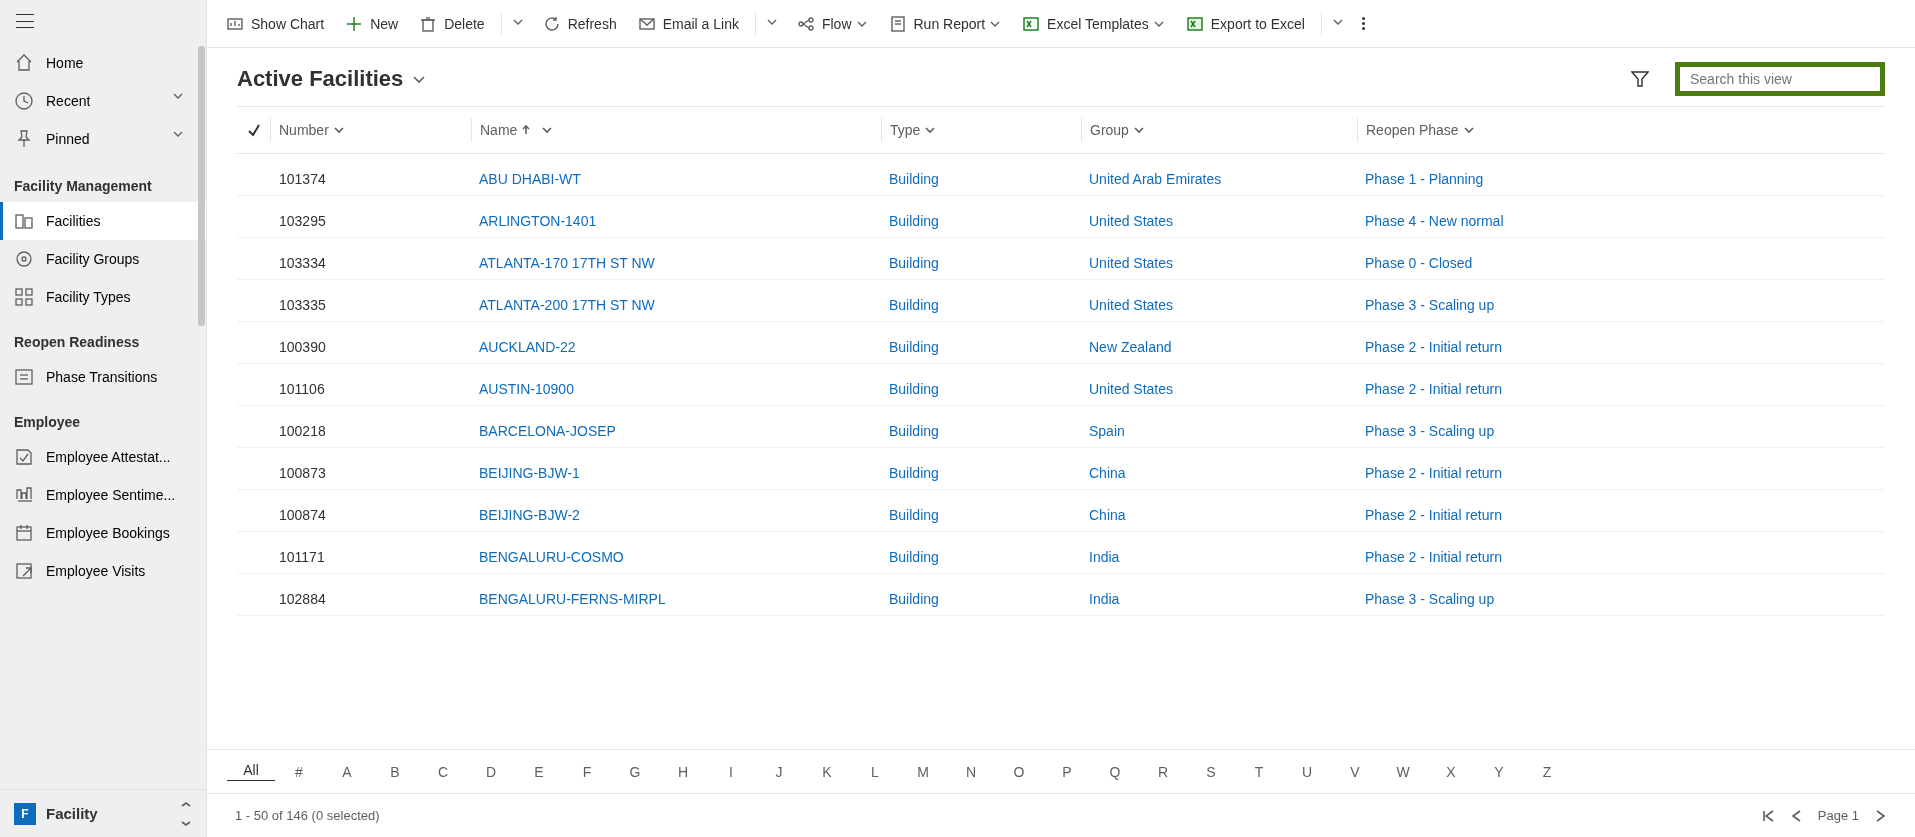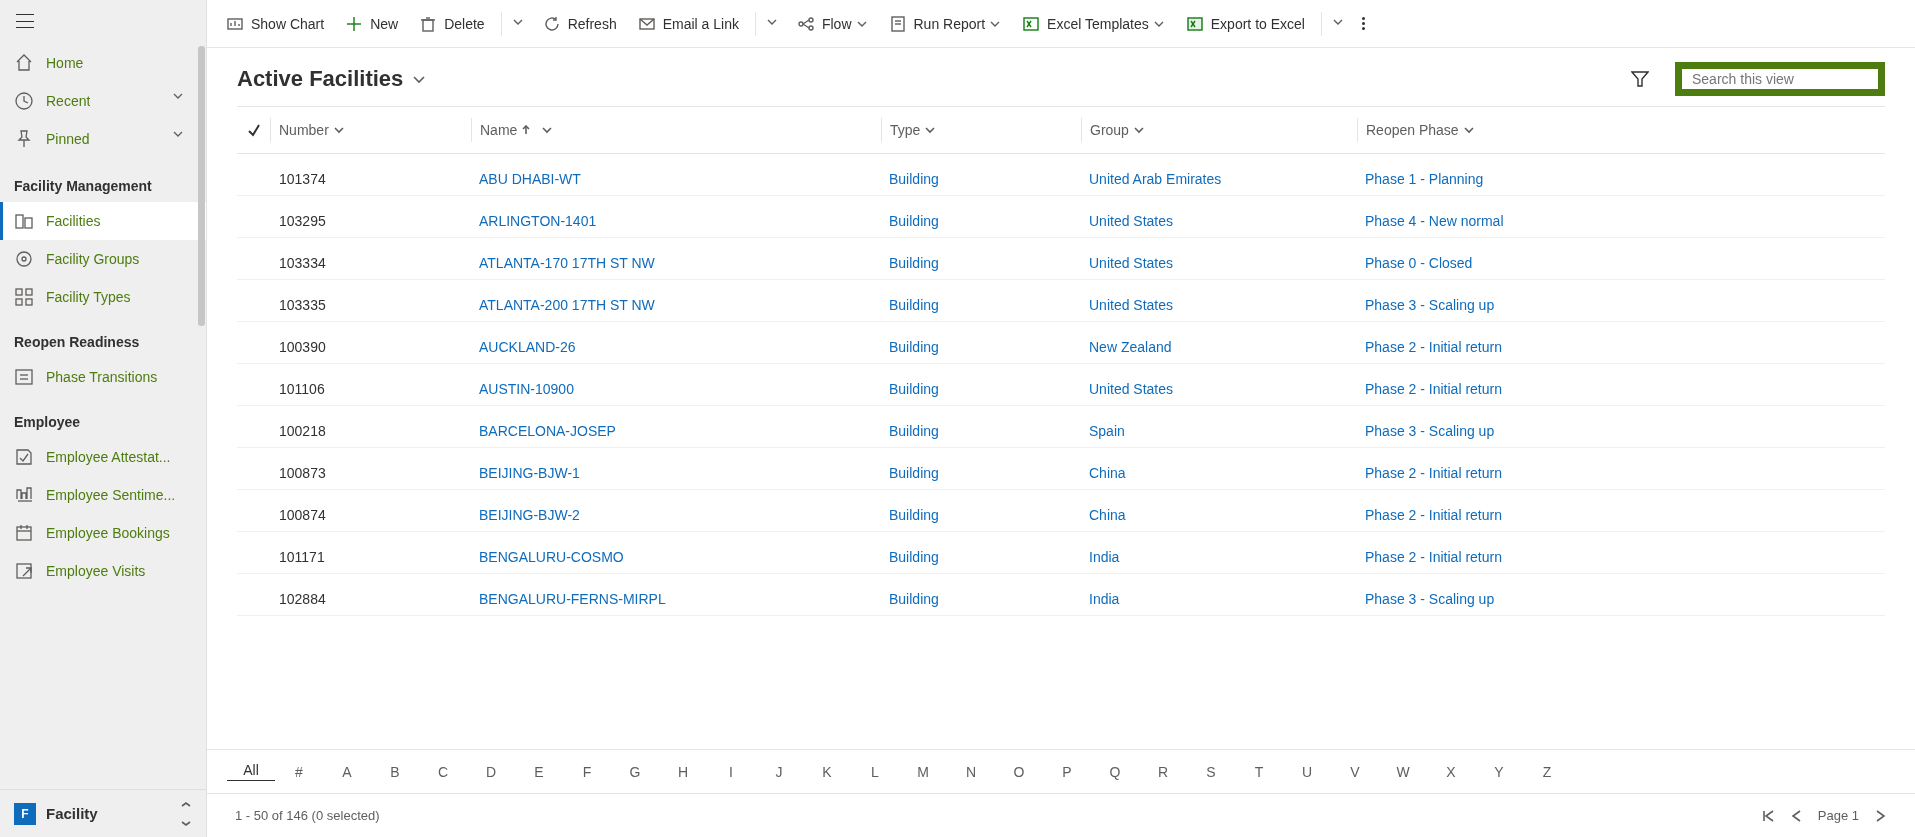--- a/index.html
+++ b/index.html
@@ -11,21 +11,21 @@
 
   
   .sidebar { width: 207px; background: #efefef; border-right: 1px solid #e1e1e1; display: flex; flex-direction: column; position: relative; }
   .sidebar-scroll { overflow: hidden; flex: 1; position: relative; }
   .sidebar .hamburger { padding: 14px 16px; }
   .hamburger-bars { width:18px; height:14px; display:flex; flex-direction:column; justify-content:space-between; cursor:pointer; }
   .hamburger-bars span { display:block; height:1px; background:#323130; }
 
   .nav-section { padding: 2px 0; }
   .nav-head { font-weight:600; font-size:14px; color:#323130; padding: 18px 14px 8px 14px; }
-  .nav-item { display:flex; align-items:center; height:38px; padding: 0 14px; cursor:pointer; position:relative; font-size:14px; color:#4d7c0f; }
+  .nav-item { display:flex; align-items:center; height:38px; padding: 0 14px; cursor:pointer; position:relative; font-size:14px; color:#000000; }
   .nav-item svg { flex:0 0 20px; width:20px; height:20px; stroke:#605e5c; fill:none; stroke-width:1.3; }
   .nav-item .label { margin-left:12px; white-space:nowrap; overflow:hidden; text-overflow:ellipsis; }
   .nav-item .exp { margin-left:auto; font-size:12px; color:#605e5c; }
   .nav-item.active { background:#fff; font-weight:400; }
   .nav-item.active::before { content:""; position:absolute; left:0; top:0; bottom:0; width:3px; background:#0F6CBD; }
 
   .sidebar-scrollbar-fake { position:absolute; right:1px; top:4px; width:7px; height:280px; background:#c6c6c6; border-radius:3px; }
 
   .sidebar-footer { height: 48px; border-top: 1px solid #dfdfdf; display:flex; align-items:center; padding: 0 14px; }
   .sidebar-footer .tile { width:22px; height:22px; background:#0F6CBD; color:#fff; font-size:12px; font-weight:600; display:flex; align-items:center; justify-content:center; margin-right:10px; }
@@ -46,21 +46,21 @@
   .cmd.overflow { padding:0 8px; }
   .cmd.overflow .dots span { display:block; width:3px; height:3px; background:#323130; border-radius:50%; margin:2px 0; }
 
   
   .viewbar { display:flex; align-items:center; padding: 14px 30px 10px 30px; }
   .viewname { font-size:22px; font-weight:600; display:flex; align-items:center; cursor:pointer; }
   .viewname .chev { width:16px; height:16px; margin-left:8px; }
   .viewbar-right { margin-left:auto; display:flex; align-items:center; gap:14px; }
   .filter-ico { width:30px; height:30px; display:flex; align-items:center; justify-content:center; cursor:pointer; }
   .filter-ico svg { width:18px; height:18px; stroke:#323130; fill:none; stroke-width:1.4; }
-  .searchbox { display:flex; align-items:center; border:7px solid #4d7c0f; width:210px; height:34px; padding: 0 8px; margin-left: 6px; }
+  .searchbox { display:flex; align-items:center; border:5px solid #4d7c0f; width:210px; height:34px; padding: 0 8px; margin-left: 6px; }
   .searchbox input { border:none; outline:none; flex:1; font-size:14px; color:#333; }
   .searchbox svg { width:16px; height:16px; stroke:#323130; fill:none; stroke-width:1.6; }
 
   
   .grid { flex:1; overflow:auto; padding: 0 30px; position:relative; }
   .ghead { display:flex; border-bottom:1px solid #e5e5e5; border-top:1px solid #e5e5e5; height:48px; align-items:center; color:#605e5c; font-size:14px; }
   .ghead .c-sel { width:34px; display:flex; align-items:center; justify-content:center; border-right:1px solid #e5e5e5; height:24px; }
   .ghead .c-sel svg { width:14px; height:14px; stroke:#323130; fill:none; stroke-width:2; }
   .ghead .col { display:flex; align-items:center; padding: 0 8px; border-left:1px solid #e5e5e5; height:24px; cursor:pointer; }
   .ghead .col.first { border-left:none; }
@@ -422,21 +422,21 @@
             <div class="c-sel"></div>
             <div class="cell c-num">103335</div>
             <div class="cell c-name">ATLANTA-200 17TH ST NW</div>
             <div class="cell c-type">Building</div>
             <div class="cell c-group">United States</div>
             <div class="cell c-phase">Phase 3 - Scaling up</div>
           </div>
           <div class="row">
             <div class="c-sel"></div>
             <div class="cell c-num">100390</div>
-            <div class="cell c-name">AUCKLAND-26</div>
+            <div class="cell c-name">AUCKLAND-22</div>
             <div class="cell c-type">Building</div>
             <div class="cell c-group">New Zealand</div>
             <div class="cell c-phase">Phase 2 - Initial return</div>
           </div>
           <div class="row">
             <div class="c-sel"></div>
             <div class="cell c-num">101106</div>
             <div class="cell c-name">AUSTIN-10900</div>
             <div class="cell c-type">Building</div>
             <div class="cell c-group">United States</div>

